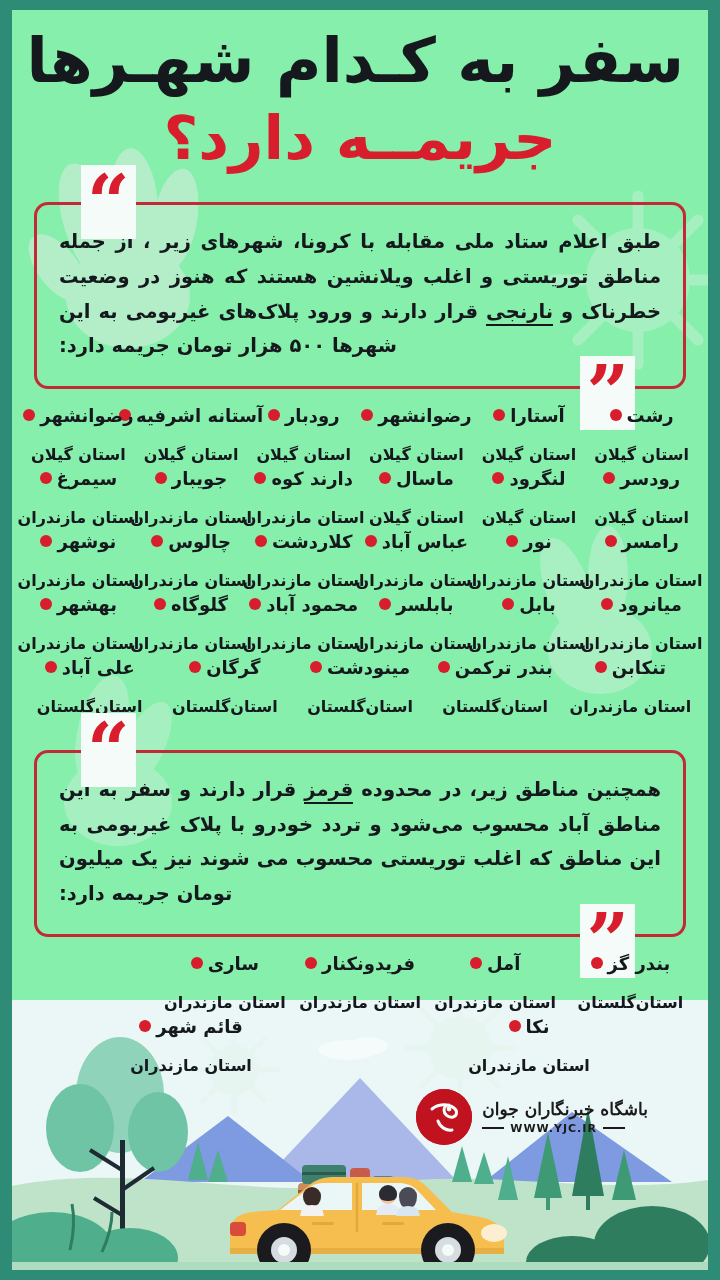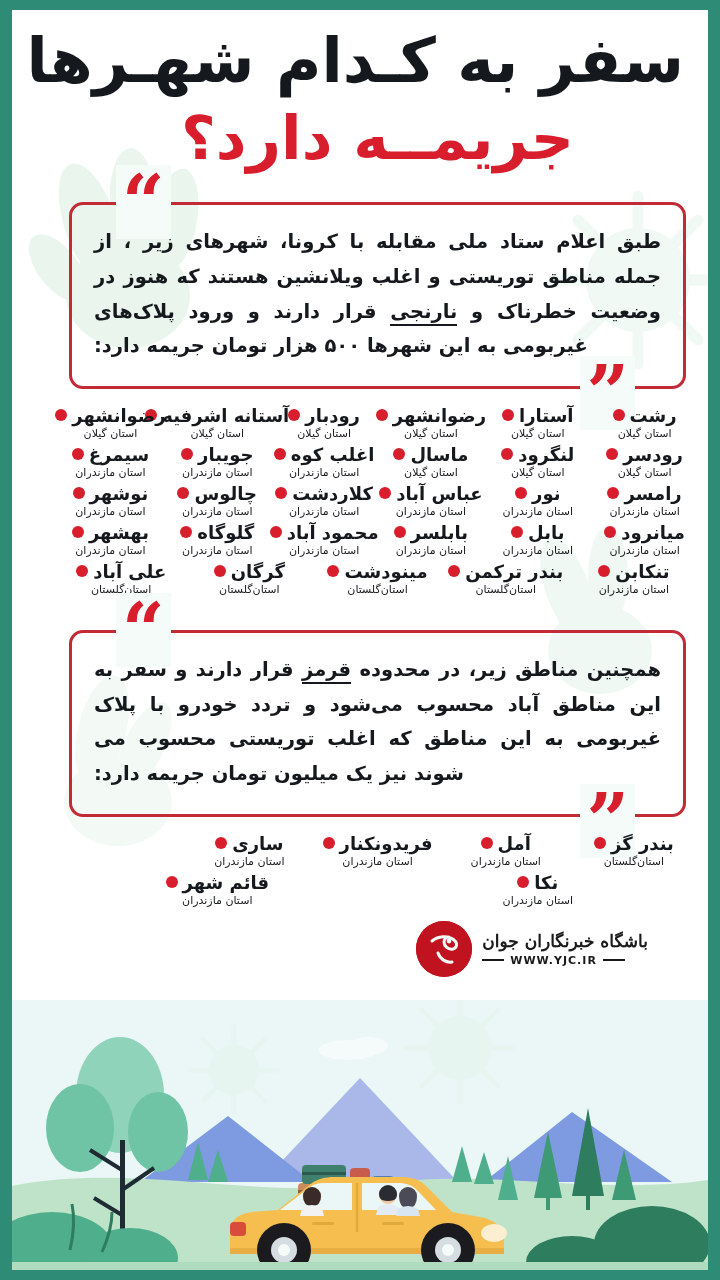--- a/index.html
+++ b/index.html
@@ -8,24 +8,23 @@
     font-family:"DejaVu Sans","Liberation Sans",sans-serif;
     background:#2E8B76;
   }
   #poster{
     position:relative;width:720px;height:1280px;
     background:#2E8B76;box-sizing:border-box;
     padding:10px 12px 10px 12px;
   }
   #canvas{
     position:relative;width:100%;height:100%;
-    background:#ffffff;
+    background:#86efac;
     overflow:hidden;
     box-sizing:border-box;
-    padding-left:35px;
   }
   
   .wm{position:absolute;pointer-events:none;opacity:.55;}
   .wm svg{display:block;}
 
   
   .title-wrap{position:relative;padding:18px 24px 4px;text-align:center;z-index:3;}
   .title-1{
     font-size:62px;line-height:1.05;font-weight:bold;color:#15181C;
     letter-spacing:-1px;white-space:nowrap;
@@ -82,21 +81,21 @@
   }
   .cell .cname{
     display:flex;flex-direction:row;align-items:center;
     gap:5px;white-space:nowrap;
   }
   .dot{
     width:12px;height:12px;border-radius:50%;
     background:#D81E2C;flex:0 0 auto;display:inline-block;
   }
   .cname-t{font-size:18px;font-weight:bold;color:#15181C;}
-  .cprov{font-size:11px;font-weight:normal;color:#15181C;white-space:nowrap;margin-top:1px;}
+  .cprov{font-size:16px;font-weight:bold;color:#15181C;white-space:nowrap;margin-top:19px;}
 
   
   .logo{
     position:relative;z-index:3;
     display:flex;flex-direction:row-reverse;align-items:center;
     justify-content:flex-end;
     gap:10px;margin:14px 0 0 0;padding-right:0;padding-left:0;
     width:300px;margin-right:60px;
   }
   .logo-mark{
@@ -248,21 +247,21 @@
           </div>
           <div class="cell" style="width: 16.6667%; align-items: center;">
             <div class="cname">
               <span class="cname-t">ماسال</span>
               <span class="dot"></span>
             </div>
             <div class="cprov">استان گیلان</div>
           </div>
           <div class="cell" style="width: 16.6667%;">
             <div class="cname">
-              <span class="cname-t">اغلب کوه</span>
+              <span class="cname-t">دارند کوه</span>
               <span class="dot"></span>
             </div>
             <div class="cprov">استان مازندران</div>
           </div>
           <div class="cell" style="width: 16.6667%;">
             <div class="cname">
               <span class="cname-t">جویبار</span>
               <span class="dot"></span>
             </div>
             <div class="cprov">استان مازندران</div>

